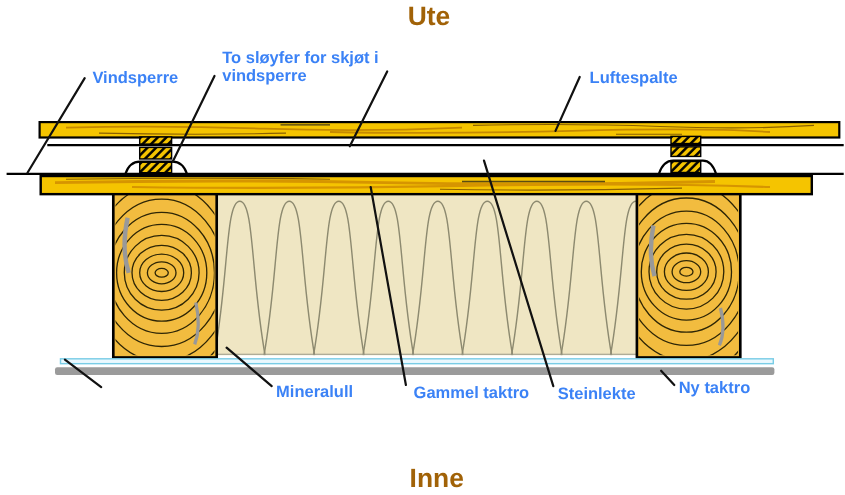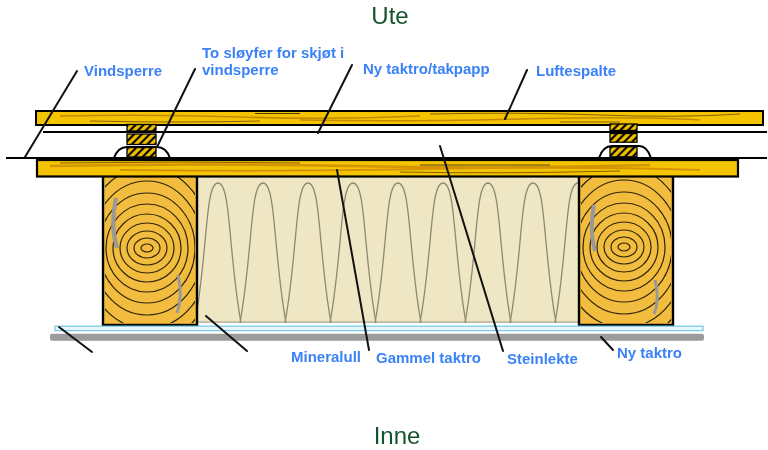--- a/index.html
+++ b/index.html
@@ -1,21 +1,21 @@
 <!DOCTYPE html>
 <html><head>
 <meta charset="utf-8">
 <style>
   html,body{margin:0;padding:0;background:#fff;}
   #stage{position:relative;width:768px;height:450px;background:#fff;overflow:hidden;
          font-family:"Liberation Sans",sans-serif;}
   #stage svg{position:absolute;left:0;top:0;}
   .label{position:absolute;font-weight:bold;font-size:15px;color:#3b82f6;
          white-space:nowrap;line-height:17px;}
-  .title{position:absolute;font-weight:normal;font-size:24px;color:#14532d;
+  .title{position:absolute;font-weight:bold;font-size:24px;color:#a16207;
          width:120px;text-align:center;}
 </style>
 </head>
 <body>
 
 <div id="stage">
 
   <svg width="768" height="450" viewBox="0 0 768 450">
     <defs>
       <pattern id="hatch" width="5.5" height="5.5" patternUnits="userSpaceOnUse" patternTransform="rotate(-45)">
@@ -139,20 +139,19 @@
       <line x1="503" y1="351" x2="440" y2="146"></line>
       <line x1="613" y1="350" x2="601" y2="337"></line>
     </g>
   </svg>
 
   <div class="title" style="left:330px;top:2px;">Ute</div>
   <div class="title" style="left:337px;top:422px;">Inne</div>
 
   <div class="label" style="left:84px;top:62px;">Vindsperre</div>
   <div class="label" style="left:202px;top:44px;"><span>To sløyfer for skjøt i</span><br><span>vindsperre</span></div>
-  <div class="label" style="left:363px;top:60px;">Ny taktro/takpapp</div>
   <div class="label" style="left:536px;top:62px;">Luftespalte</div>
-  <div class="label" style="left:251px;top:348px;margin-left:40px;">Mineralull</div>
+  <div class="label" style="left:251px;top:348px;">Mineralull</div>
   <div class="label" style="left:376px;top:349px;text-align:center;">Gammel taktro</div>
   <div class="label" style="left:507px;top:350px;">Steinlekte</div>
   <div class="label" style="left:617px;top:344px;">Ny taktro</div>
 
 </div>
 
 </body></html>

